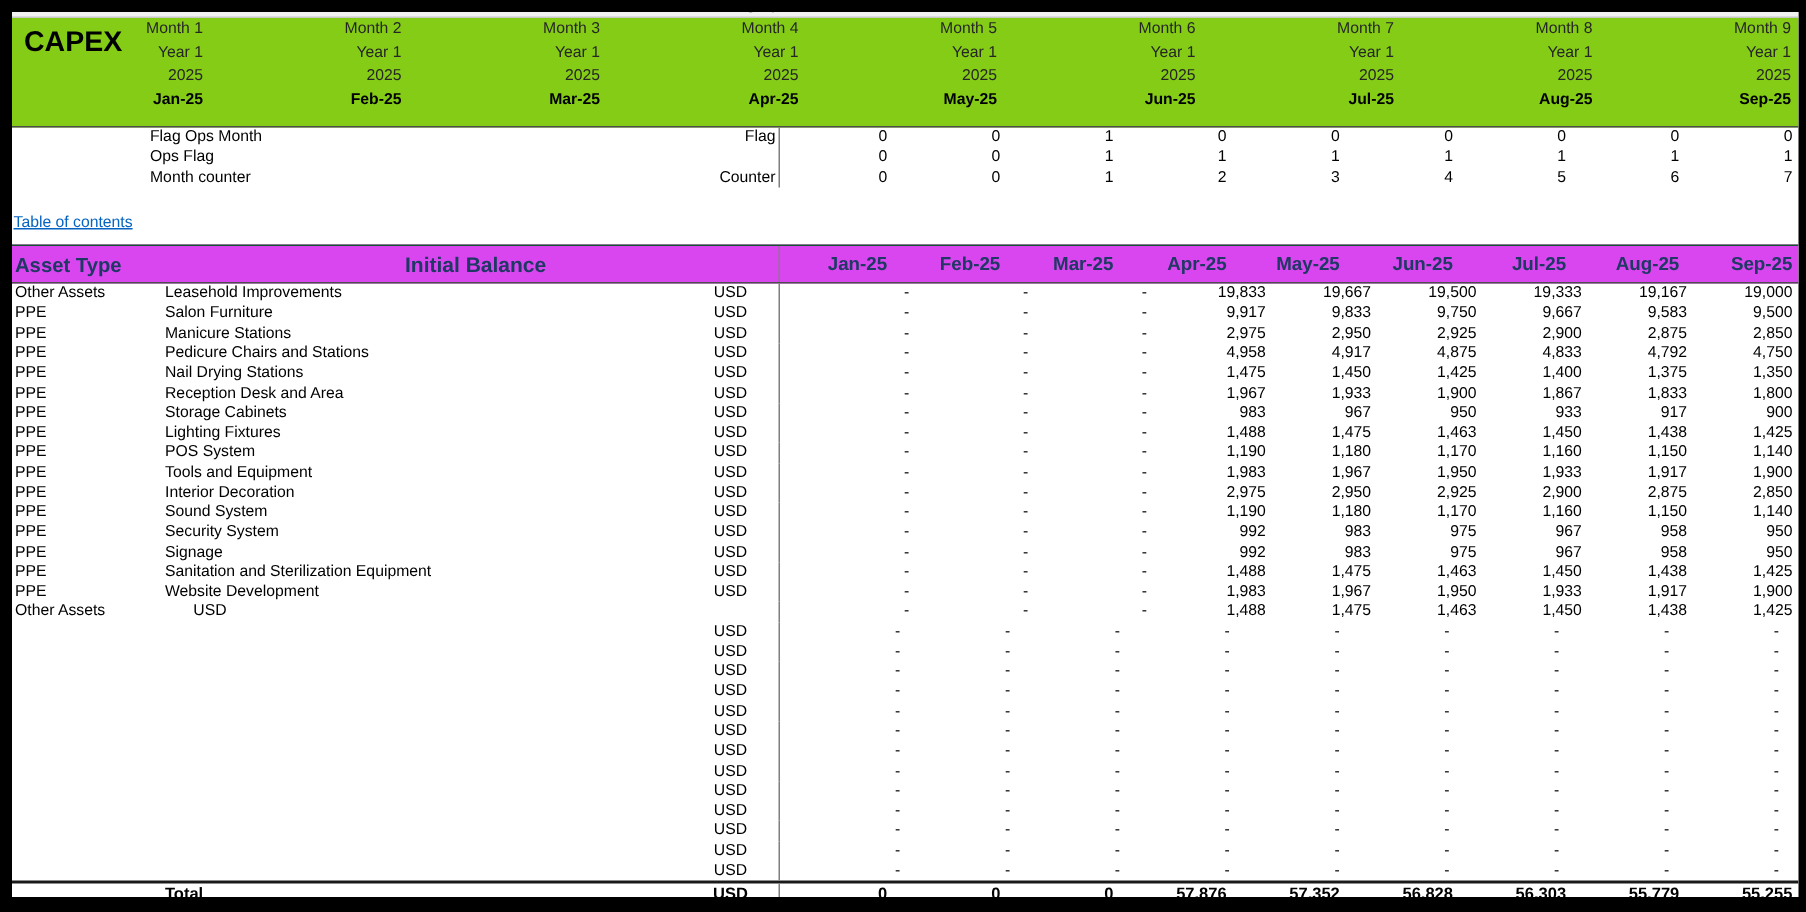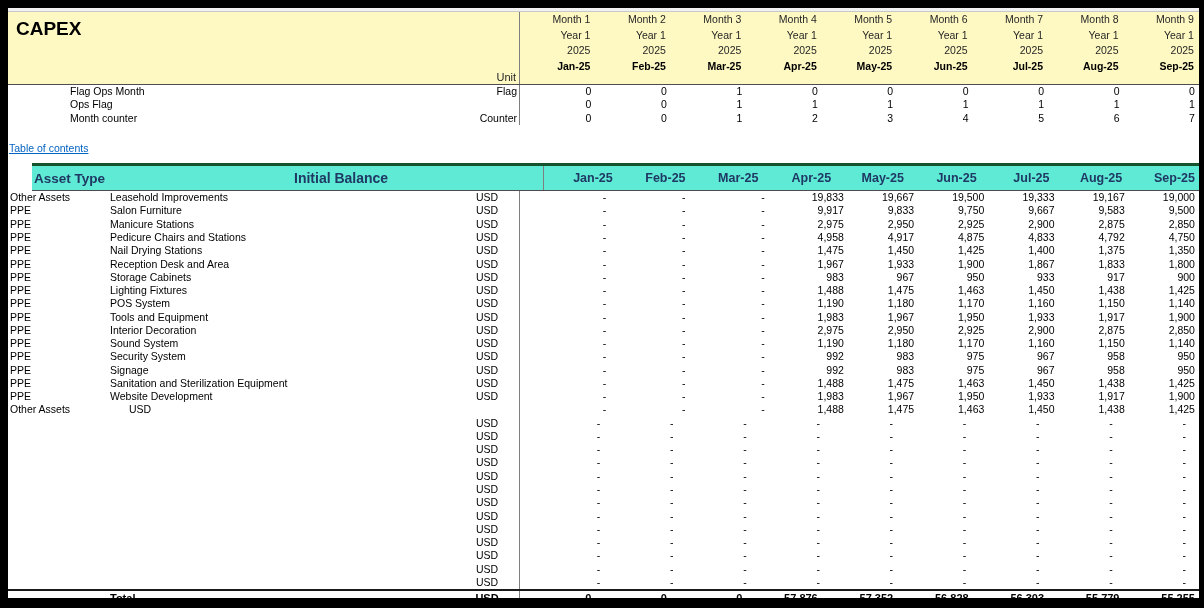--- a/index.html
+++ b/index.html
@@ -12,37 +12,37 @@
     position:absolute;left:8px;top:8px;width:1191px;height:590px;
     background:#fff;overflow:hidden;
   }
   .topstrip{height:3px;background:#f1f1f1;border-bottom:1px solid #c8c8c8;}
   .row{display:flex;align-items:stretch;}
   .left{width:512px;min-width:512px;display:flex;border-right:1px solid #7f7f7f;box-sizing:border-box;position:relative;}
   .months{flex:1;display:flex;}
   .mcell{flex:1;text-align:right;padding-right:4px;box-sizing:border-box;overflow:hidden;white-space:nowrap;}
   .mcell.dash{padding-right:13px;}
   
-  .bluehdr{height:72px;background:#fef9c3;border-bottom:1px solid #4d4d4d;}
+  .bluehdr{height:72px;background:#84cc16;border-bottom:1px solid #4d4d4d;flex-direction:column;}
   .bluehdr .left{padding:0;}
   .capex{position:absolute;left:8px;top:6px;font-size:19px;font-weight:bold;color:#000;letter-spacing:0px;}
   .unitlbl{position:absolute;right:3px;bottom:1px;font-size:11px;color:#262626;}
   .mcol{flex:1;display:flex;flex-direction:column;text-align:right;padding-right:5px;box-sizing:border-box;font-size:10.5px;color:#262626;}
   .mcol span{line-height:15.5px;white-space:nowrap;}
   .mcol .mdate{font-weight:bold;color:#000;font-size:10.5px;padding-right:0px;}
   
   .flagrow{height:13.4px;font-size:10.5px;line-height:13.4px;color:#000;}
-  .flaglabel{flex:1;padding-left:62px;white-space:nowrap;overflow:hidden;}
+  .flaglabel{flex:1;padding-left:78px;white-space:nowrap;overflow:hidden;margin-left:14px;}
   .flagunit{width:90px;text-align:right;padding-right:2px;}
   .blankrow{height:13px;}
   .tocrow{height:20px;line-height:18px;padding-left:1px;}
   .toclink{font-size:10.5px;color:#0563c1;text-decoration:underline;cursor:pointer;}
   .gaprow{height:5px;}
   
-  .thead{height:24px;background:#5eead4;border-top:3px solid #14532d;border-bottom:1px solid #4d4d4d;color:#1f3864;font-weight:bold;margin-left:24px;}
+  .thead{height:24px;background:#d946ef;border-top:1px solid #14532d;border-bottom:1px solid #4d4d4d;color:#1f3864;font-weight:bold;}
   .thead .left{align-items:center;}
   .th-asset{width:260px;padding-left:2px;font-size:13.5px;white-space:nowrap;}
   .th-initbal{flex:1;text-align:left;padding-right:38px;font-size:14px;white-space:nowrap;}
   .thead .mcell{font-size:12.5px;line-height:24px;color:#1f3864;}
   
   .drow{height:13.27px;font-size:10.5px;line-height:13.27px;color:#000;gap:20px;}
   .c-type{width:100px;min-width:100px;padding-left:2px;white-space:nowrap;overflow:hidden;}
   .c-name{flex:1;white-space:nowrap;overflow:hidden;}
   .c-unit{width:60px;text-align:center;padding-right:2px;}
   

